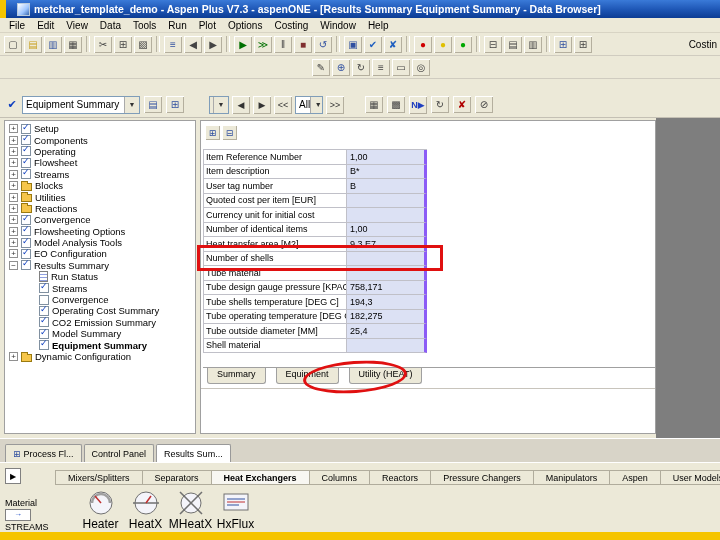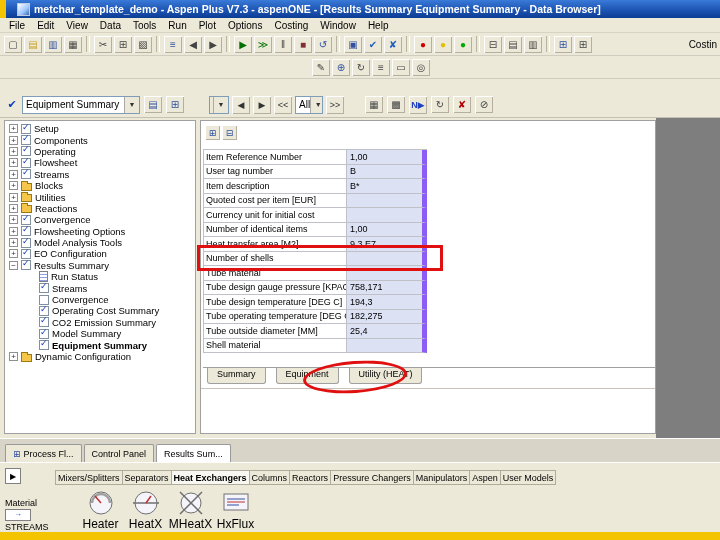--- a/index.html
+++ b/index.html
@@ -62,21 +62,21 @@
   
   .form-panel{position:absolute;left:200px;top:2px;width:456px;height:314px;background:#fff;
     border:1px solid #a0a0a0;box-sizing:border-box;overflow:hidden;}
   .form-icons{position:absolute;left:4px;top:4px;display:flex;gap:2px;}
   .fico{width:15px;height:15px;display:flex;align-items:center;justify-content:center;font-size:9px;
     color:#3050a0;background:#ece9d8;box-shadow:inset 1px 1px 0 #fff, inset -1px -1px 0 #b4af9e;}
   .grid{position:absolute;left:2px;top:28px;border-top:1px solid #c0c0c8;border-left:1px solid #c0c0c8;}
   .grow{display:flex;height:14.5px;box-sizing:border-box;}
   .gl{width:143px;background:#fff;border-right:1px solid #c0c0c8;border-bottom:1px solid #c0c0c8;
     font-size:9px;padding:1.5px 2px;white-space:nowrap;overflow:hidden;box-sizing:border-box;}
-  .gv{width:80px;background:#dce1f4;border-right:5px solid #8b5cf6;border-bottom:1px solid #c0c0c8;
+  .gv{width:80px;background:#dce1f4;border-right:3px solid #8b5cf6;border-bottom:1px solid #c0c0c8;
     font-size:9px;padding:1.5px 3px;white-space:nowrap;overflow:hidden;box-sizing:border-box;}
   .gv.blue{color:#2946c8;}
   .form-tabs{position:absolute;left:2px;top:246px;width:452px;height:17px;display:flex;gap:10px;
     border-top:1px solid #a0a0a0;background:#fff;padding-left:4px;box-sizing:border-box;}
   .ftab{font-size:9px;padding:1px 9px;border:1px solid #a0a0a0;border-top:none;
     border-radius:0 0 3px 3px;background:#ece9d8;white-space:nowrap;height:13px;}
   .form-divider{position:absolute;left:0;top:267px;width:454px;border-top:1px solid #c8c4bc;}
   
   .red-rect{position:absolute;left:197px;top:245px;width:240px;height:20px;border:3px solid #e01010;z-index:50;}
   .red-oval{position:absolute;left:303px;top:361px;width:98px;height:26px;border:3px solid #e01010;
@@ -86,21 +86,21 @@
     border-top:1px solid #fff;display:flex;align-items:flex-end;padding-left:5px;box-sizing:border-box;gap:2px;}
   .wtab{height:17px;background:#ece9d8;border:1px solid #999;border-bottom:none;border-radius:2px 2px 0 0;
     font-size:9px;display:inline-flex;align-items:center;padding:0 7px;gap:3px;white-space:nowrap;}
   .wtab.active{background:#fff;}
   .wtab-icon{color:#3050a0;font-size:9px;}
   
   .palette{position:absolute;left:0;top:462px;width:720px;height:70px;background:#ece9d8;border-top:1px solid #fff;}
   .pointer-btn{position:absolute;left:5px;top:5px;width:16px;height:16px;background:#fff;border:1px solid #808080;
     font-size:8px;display:flex;align-items:center;justify-content:center;box-sizing:border-box;}
   .palette-tabs{position:absolute;left:55px;top:7px;display:flex;height:15px;}
-  .ptab{font-size:9px;padding:0 2px;border:1px solid #b0ac9c;border-left:none;display:flex;align-items:center;
+  .ptab{font-size:9px;padding:0 12px;border:1px solid #b0ac9c;border-left:none;display:flex;align-items:center;
     background:#ece9d8;white-space:nowrap;}
   .ptab:first-child{border-left:1px solid #b0ac9c;}
   .ptab.active{font-weight:bold;background:#f8f7f2;}
   .streams-block{position:absolute;left:5px;top:35px;width:50px;font-size:9px;line-height:10px;color:#000;}
   .stream-icon{width:24px;height:10px;background:#fff;border:1px solid #808080;font-size:8px;line-height:8px;
     text-align:center;color:#1040c0;margin:1px 0;}
   .models{position:absolute;left:78px;top:24px;display:flex;}
   .model{width:45px;text-align:center;}
   .micon{height:30px;display:flex;align-items:center;justify-content:center;}
   .mlabel{font-size:12px;margin-top:0px;}
@@ -328,28 +328,28 @@
       <div class="form-icons" id="form-icons">
           <span class="fico">⊞</span>
           <span class="fico">⊟</span>
         </div>
       <div class="grid" id="grid">
           <div class="grow">
             <div class="gl">Item Reference Number</div>
             <div class="gv">1,00</div>
           </div>
           <div class="grow">
+            <div class="gl">Item description</div>
+            <div class="gv">B*</div>
+          </div>
+          <div class="grow">
             <div class="gl">User tag number</div>
             <div class="gv">B</div>
           </div>
           <div class="grow">
-            <div class="gl">Item description</div>
-            <div class="gv">B*</div>
-          </div>
-          <div class="grow">
             <div class="gl">Quoted cost per item [EUR]</div>
             <div class="gv"></div>
           </div>
           <div class="grow">
             <div class="gl">Currency unit for initial cost</div>
             <div class="gv"></div>
           </div>
           <div class="grow">
             <div class="gl">Number of identical items</div>
             <div class="gv">1,00</div>
@@ -364,21 +364,21 @@
           </div>
           <div class="grow">
             <div class="gl">Tube material</div>
             <div class="gv"></div>
           </div>
           <div class="grow">
             <div class="gl">Tube design gauge pressure [KPAG]</div>
             <div class="gv">758,171</div>
           </div>
           <div class="grow">
-            <div class="gl">Tube design temperature [DEG C]</div>
+            <div class="gl">Tube shells temperature [DEG C]</div>
             <div class="gv">194,3</div>
           </div>
           <div class="grow">
             <div class="gl">Tube operating temperature [DEG C]</div>
             <div class="gv">182,275</div>
           </div>
           <div class="grow">
             <div class="gl">Tube outside diameter [MM]</div>
             <div class="gv">25,4</div>
           </div>

